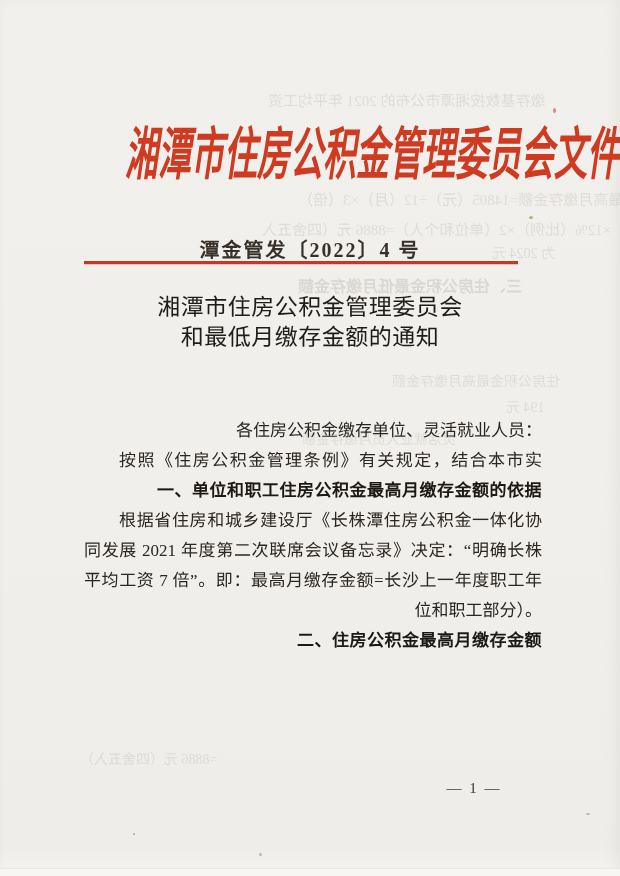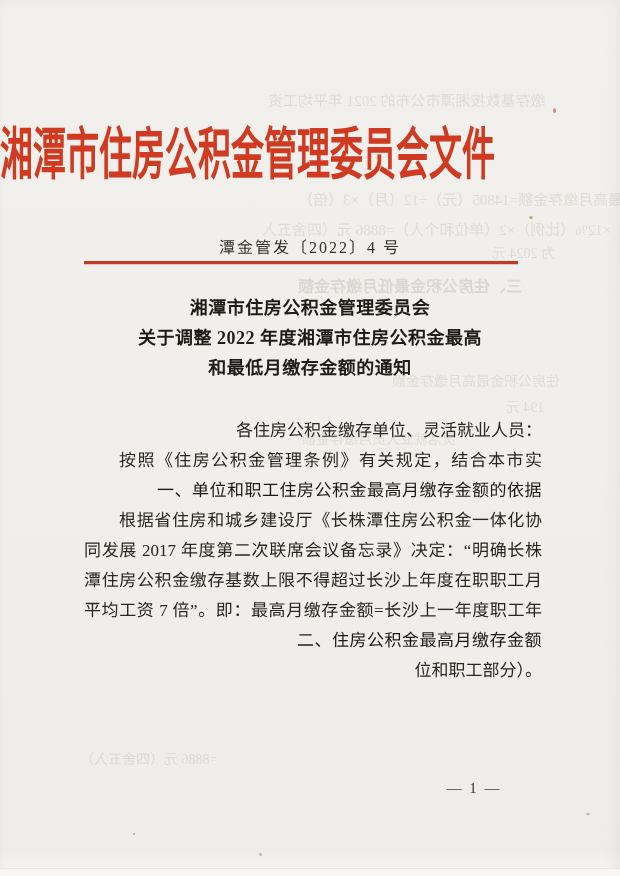--- a/index.html
+++ b/index.html
@@ -9,56 +9,56 @@
     margin:0 auto;
     background:linear-gradient(180deg,#f2f0ec 0%,#f1efeb 55%,#efede9 97%,#f6f5f2 100%);
     box-shadow:inset -6px 0 14px rgba(0,0,0,0.03), inset 0 -4px 10px rgba(0,0,0,0.02);
     font-family:"Liberation Serif","DejaVu Serif",serif;
     overflow:hidden;
     color:#2b2620;
   }
   
   .banner{
     position:absolute;top:106px;left:0;right:0;height:88px;
-    display:flex;align-items:center;justify-content:flex-start;
+    display:flex;align-items:center;justify-content:flex-end;font-style:italic;
   }
   .banner span{
     font-size:33px;font-weight:bold;white-space:nowrap;
     transform:scaleY(1.72);
     letter-spacing:0px;
   }
   
   .docnum{
     position:absolute;top:234px;left:0;right:0;
-    text-align:center;font-size:16px;letter-spacing:2px;color:#37312a;
+    text-align:center;font-size:20px;letter-spacing:2px;color:#37312a;font-weight:bold;
   }
   
   .divider{
     position:absolute;top:261px;left:84px;width:434px;height:3px;
     box-shadow:0 1px 1px rgba(160,60,40,0.25);
   }
   
   .title{
     position:absolute;top:293px;left:40px;right:40px;
-    text-align:center;font-weight:bold;font-size:18px;line-height:30px;
+    text-align:center;font-weight:normal;font-size:23px;line-height:30px;
     color:#201c17;letter-spacing:0.5px;
   }
   
   .body{
     position:absolute;top:416px;left:84px;width:458px;
     font-size:17px;
   }
   .bline{
     height:30px;line-height:30px;
     overflow:hidden;
     text-align:right;
   }
   .bline.j{text-align:justify;text-align-last:justify;}
   .bline.i{padding-left:35px;}
-  .bline.b{font-weight:normal;color:#1d1914;letter-spacing:0.5px;}
+  .bline.b{font-weight:bold;color:#1d1914;letter-spacing:0.5px;}
   
   .pagenum{
     position:absolute;top:780px;left:414px;width:120px;
     text-align:center;font-size:15px;letter-spacing:2px;color:#3c3630;
   }
   
   .bleed{
     position:absolute;
     transform:scaleX(-1);
     transform-origin:center;
@@ -96,34 +96,32 @@
   <div class="banner">
     <span style="color: rgb(207, 58, 33);">湘潭市住房公积金管理委员会文件</span>
   </div>
 
   <div class="docnum">潭金管发〔2022〕4 号</div>
 
   <div class="divider" style="background: rgb(194, 58, 37);"></div>
 
   <div class="title" id="title-block">
       <div>湘潭市住房公积金管理委员会</div>
-      <div>关于调整 2022 年度湘潭市住房公积金最高</div>
       <div>和最低月缴存金额的通知</div>
     </div>
 
   <div class="body" id="body-block">
       <div class="bline">各住房公积金缴存单位、灵活就业人员：</div>
       <div class="bline j i">按照《住房公积金管理条例》有关规定，结合本市实际，</div>
       <div class="bline i b">一、单位和职工住房公积金最高月缴存金额的依据</div>
       <div class="bline j i">根据省住房和城乡建设厅《长株潭住房公积金一体化协</div>
-      <div class="bline j">同发展 2017 年度第二次联席会议备忘录》决定：“明确长株</div>
-      <div class="bline j">潭住房公积金缴存基数上限不得超过长沙上年度在职职工月</div>
+      <div class="bline j">同发展 2021 年度第二次联席会议备忘录》决定：“明确长株</div>
       <div class="bline j">平均工资 7 倍”。即：最高月缴存金额=长沙上一年度职工年</div>
+      <div class="bline">位和职工部分）。</div>
       <div class="bline i b">二、住房公积金最高月缴存金额</div>
-      <div class="bline">位和职工部分）。</div>
     </div>
 
   <div class="pagenum">— 1 —</div>
 
   <div id="speck-layer">
       <div class="speck" style="left: 553px; top: 108px; width: 3px; height: 5px; background: rgb(200, 82, 58); opacity: 0.65;"></div>
       <div class="speck" style="left: 529px; top: 216px; width: 4px; height: 3px; background: rgb(176, 161, 78); opacity: 0.8;"></div>
       <div class="speck" style="left: 259px; top: 853px; width: 3px; height: 3px; background: rgb(138, 138, 138); opacity: 0.55;"></div>
       <div class="speck" style="left: 133px; top: 833px; width: 2px; height: 2px; background: rgb(160, 90, 74); opacity: 0.55;"></div>
       <div class="speck" style="left: 586px; top: 813px; width: 4px; height: 2px; background: rgb(154, 150, 142); opacity: 0.6;"></div>

